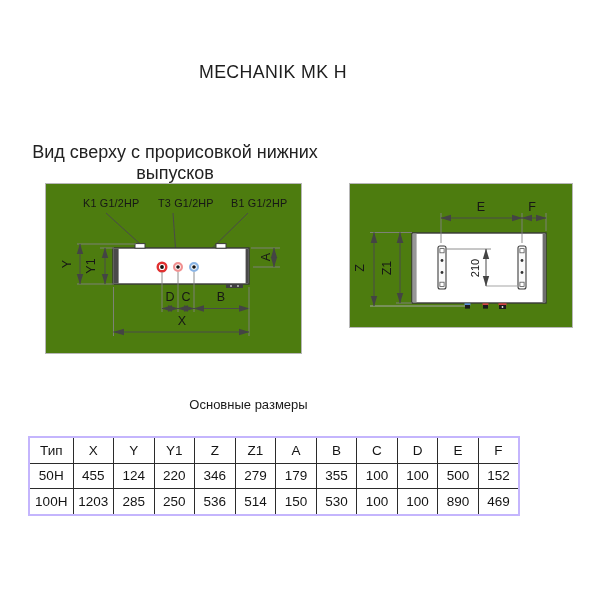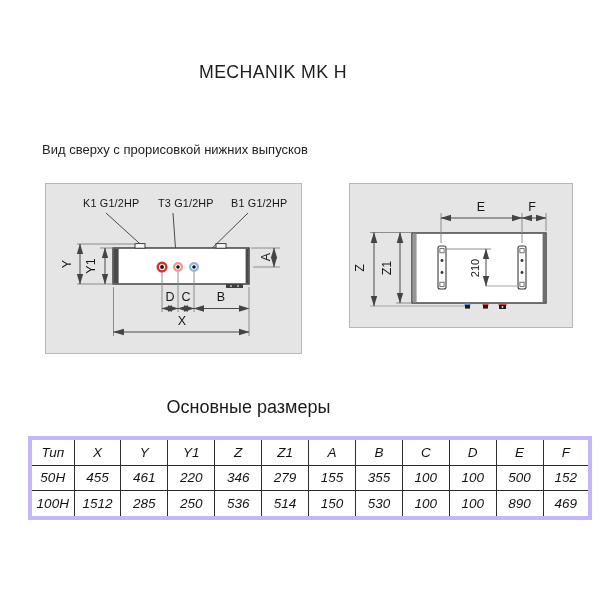--- a/index.html
+++ b/index.html
@@ -1,36 +1,36 @@
 <!DOCTYPE html>
 <html><head>
 <meta charset="utf-8">
 <style>
   html,body{margin:0;padding:0;background:#fff;}
   .page{position:relative;width:600px;height:600px;background:#ffffff;overflow:hidden;
         font-family:"Liberation Sans",sans-serif;color:#1d1d1d;}
   .title{position:absolute;top:61px;left:0;width:546px;text-align:center;
          font-size:18.5px;font-weight:500;letter-spacing:.4px;transform:scaleX(.96);}
-  .caption{position:absolute;top:142px;font-size:13px;text-align:center;color:#222;}
+  .caption{position:absolute;top:142px;font-size:18px;text-align:center;color:#222;}
   .cap-top{left:20px;width:310px;}
   .cap-rear{left:377px;width:120px;}
-  .dbox{position:absolute;border:1px solid #b7b7b7;background:#e5e5e5;}
+  .dbox{position:absolute;border:1px solid #b7b7b7;background:#4d7c0f;}
   .box-top{left:45px;top:183px;width:255px;height:169px;}
   .box-rear{left:349px;top:183px;width:222px;height:143px;}
   .dbox svg{position:absolute;left:0;top:0;}
   .plabel{position:absolute;font-size:11.5px;white-space:nowrap;color:#161616;
           letter-spacing:.2px;transform:scaleX(.94);transform-origin:left;}
   .hlabel,.vlabel{position:absolute;font-size:12.5px;color:#161616;white-space:nowrap;}
   .hlabel{transform:translate(-50%,-50%);}
   .vlabel{transform:translate(-50%,-50%) rotate(-90deg);}
   .small{font-size:11px;}
   .table-title{position:absolute;top:397px;left:0;width:497px;text-align:center;
-               font-size:18px;color:#1a1a1a;}
-  table.dims{position:absolute;left:28px;top:436px;width:564px;border-collapse:collapse;
-             table-layout:fixed;font-size:13.5px;color:#141414;border:4px solid #c4b5fd;font-style:italic;}
+               font-size:13px;color:#1a1a1a;}
+  table.dims{position:absolute;left:28px;top:436px;width:492px;border-collapse:collapse;
+             table-layout:fixed;font-size:13.5px;color:#141414;border:2px solid #c4b5fd;}
   table.dims th,table.dims td{border:1px solid #2b2b2b;text-align:center;
              height:24.5px;padding:0;font-weight:normal;overflow:hidden;}
   table.dims col.c0{width:44px;}
   .dim-line{stroke:#4a4a4a;stroke-width:1;fill:none;}
   .ext-line{stroke:#828282;stroke-width:.9;fill:none;}
   .gray-line{stroke:#a5a5a5;stroke-width:1;fill:none;}
   .body-line{stroke:#383838;stroke-width:1.4;fill:#fff;}
 </style>
 </head>
 <body>
@@ -205,34 +205,34 @@
           <th>C</th>
           <th>D</th>
           <th>E</th>
           <th>F</th>
         </tr>
     </thead>
     <tbody>
         <tr>
           <td>50H</td>
           <td>455</td>
-          <td>461</td>
+          <td>124</td>
           <td>220</td>
           <td>346</td>
           <td>279</td>
-          <td>155</td>
+          <td>179</td>
           <td>355</td>
           <td>100</td>
           <td>100</td>
           <td>500</td>
           <td>152</td>
         </tr>
         <tr>
           <td>100H</td>
-          <td>1512</td>
+          <td>1203</td>
           <td>285</td>
           <td>250</td>
           <td>536</td>
           <td>514</td>
           <td>150</td>
           <td>530</td>
           <td>100</td>
           <td>100</td>
           <td>890</td>
           <td>469</td>

